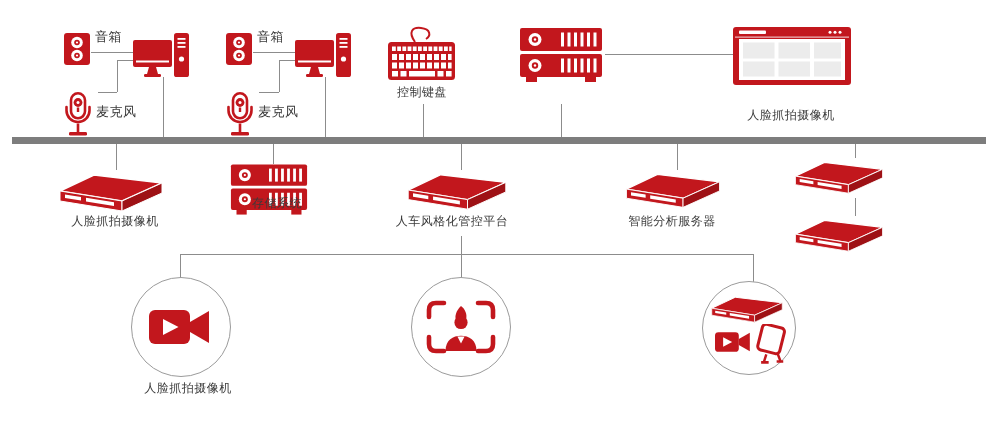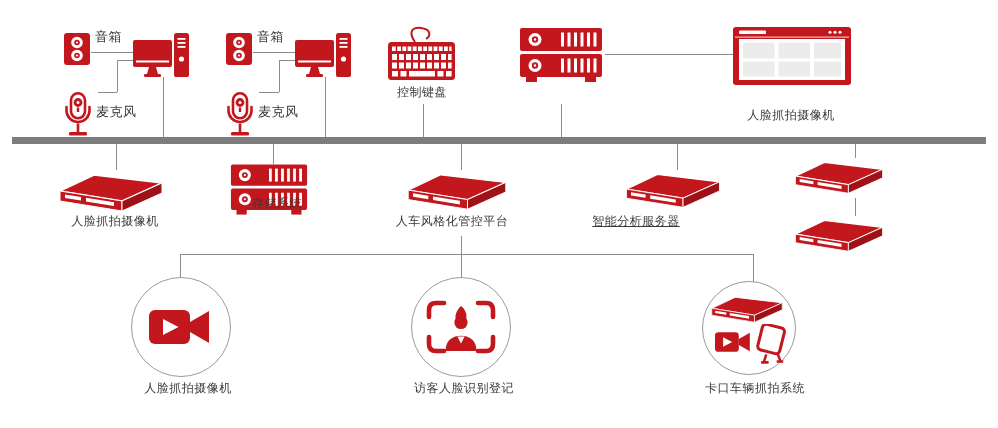--- a/index.html
+++ b/index.html
@@ -281,21 +281,21 @@
 
   <div class="icon" style="left:622px;top:169px;">
     <svg width="102" height="42" viewBox="0 0 110 46">
       <polygon points="4,22 38,6 106,14 66,32" fill="#c2171d" stroke="#fff" stroke-width="1.4"></polygon>
       <polygon points="4,22 66,32 66,42 4,32" fill="#c2171d" stroke="#fff" stroke-width="1"></polygon>
       <polygon points="66,32 106,14 106,24 66,42" fill="#9e1115" stroke="#fff" stroke-width="1"></polygon>
       <polygon points="9,25.4 25,28 25,31.5 9,28.9" fill="#fff"></polygon>
       <polygon points="30,28.8 58,33.3 58,37 30,32.5" fill="#fff"></polygon>
     </svg>
   </div>
-  <div class="lbl center" style="left:636px;top:214px;text-decoration:underline;">智能分析服务器</div>
+  <div class="lbl center" style="left:672px;top:214px;">智能分析服务器</div>
 
   <div class="icon" style="left:792px;top:156px;">
     <svg width="94" height="42" viewBox="0 0 110 46">
       <polygon points="4,22 38,6 106,14 66,32" fill="#c2171d" stroke="#fff" stroke-width="1.4"></polygon>
       <polygon points="4,22 66,32 66,42 4,32" fill="#c2171d" stroke="#fff" stroke-width="1"></polygon>
       <polygon points="66,32 106,14 106,24 66,42" fill="#9e1115" stroke="#fff" stroke-width="1"></polygon>
       <polygon points="9,25.4 25,28 25,31.5 9,28.9" fill="#fff"></polygon>
       <polygon points="30,28.8 58,33.3 58,37 30,32.5" fill="#fff"></polygon>
     </svg>
   </div>
@@ -332,21 +332,20 @@
         </g>
         <g fill="#c2171d">
           <path d="M35,6 C30,11 28.5,16 30,20 L40,20 C41.5,14 39,9 35,6 Z"></path>
           <circle cx="35" cy="22.5" r="6.6"></circle>
           <path d="M19.5,51 C19.5,40 27,35.8 35,35.8 C43,35.8 50.5,40 50.5,51 Z"></path>
         </g>
         <polygon points="31.4,36.6 35,43.5 38.6,36.6" fill="#fff"></polygon>
       </svg>
     </div>
   </div>
-  <div class="lbl center" style="left:464px;top:381px;">访客人脸识别登记</div>
 
   <div class="circle-node" style="left:702px;top:281px;width:92px;height:92px;">
     <div class="icon" style="left:6px;top:11px;">
       <svg width="76" height="32" viewBox="0 0 110 46">
         <polygon points="4,22 38,6 106,14 66,32" fill="#c2171d" stroke="#fff" stroke-width="1.4"></polygon>
         <polygon points="4,22 66,32 66,42 4,32" fill="#c2171d" stroke="#fff" stroke-width="1"></polygon>
         <polygon points="66,32 106,14 106,24 66,42" fill="#9e1115" stroke="#fff" stroke-width="1"></polygon>
         <polygon points="9,25.4 25,28 25,31.5 9,28.9" fill="#fff"></polygon>
         <polygon points="30,28.8 58,33.3 58,37 30,32.5" fill="#fff"></polygon>
       </svg>
@@ -361,15 +360,14 @@
     <div class="icon" style="left:52px;top:42px;">
       <svg width="32" height="42" viewBox="0 0 34 44">
         <g transform="rotate(14 17 16)">
           <rect x="5" y="1.6" width="24" height="28" rx="4" fill="#fff" stroke="#c2171d" stroke-width="3.2"></rect>
         </g>
         <path d="M12,32 L9.5,40 M24,31 L27,39" stroke="#c2171d" stroke-width="2.6" fill="none"></path>
         <path d="M6.5,40.5 h8 M23,39.5 h7" stroke="#c2171d" stroke-width="2.8"></path>
       </svg>
     </div>
   </div>
-  <div class="lbl center" style="left:755px;top:381px;">卡口车辆抓拍系统</div>
 
 </div>
 
 </body></html>

